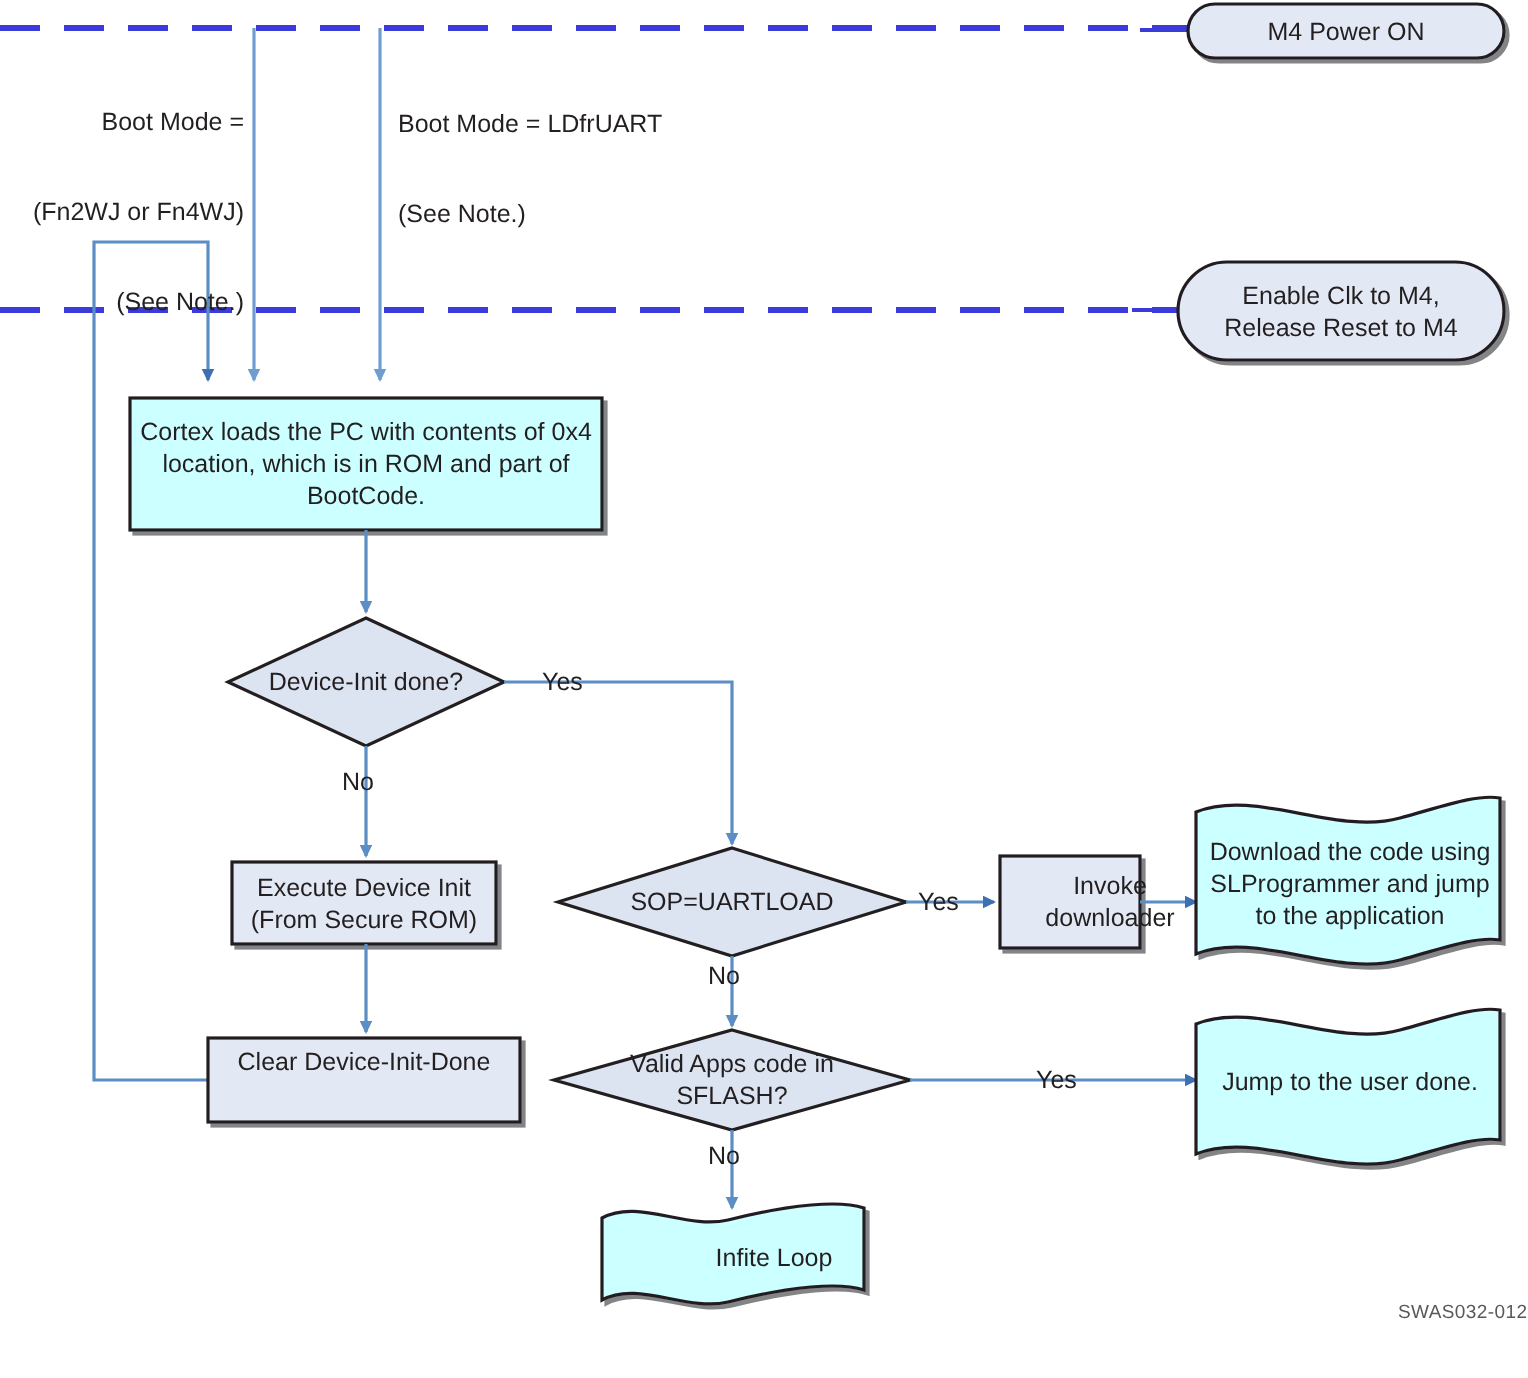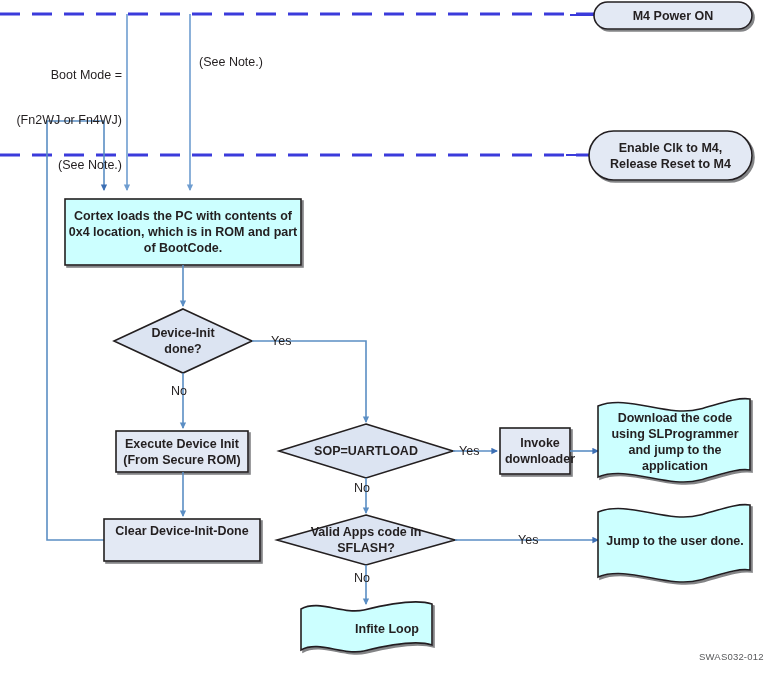--- a/index.html
+++ b/index.html
@@ -12,21 +12,20 @@
   .lbl{
     position:absolute;font-size:12.5px;line-height:15px;color:#231f20;
     white-space:pre;
   }
   .rt{text-align:right;}
   .lf{text-align:left;}
   .shape-text{
     position:absolute;display:flex;align-items:center;justify-content:center;
     text-align:center;font-size:12.5px;line-height:16px;color:#231f20;
     pointer-events:none;
-    font-weight:bold;
   }
   .small-id{position:absolute;font-size:9.5px;color:#58595b;letter-spacing:.2px;}
 </style>
 </head>
 <body>
 
 <svg id="canvas" xmlns="http://www.w3.org/2000/svg" viewBox="0 0 764 689">
   <defs>
     <marker id="arrLight" markerWidth="10" markerHeight="10" refX="5.6" refY="3.2" orient="auto" markerUnits="userSpaceOnUse">
       <path d="M0,0 L6.6,3.2 L0,6.4 z" fill="#6f9dd0"></path>
@@ -103,47 +102,48 @@
            C 420,641 396,643 364,651
            C 343,656 319,640 301,650 Z" fill="#ccffff" stroke="#231f20" stroke-width="1.6" filter="url(#sh)"></path>
 
   <line x1="570" y1="15" x2="596" y2="15" stroke="#3b3bdb" stroke-width="2"></line>
   <rect x="594" y="2" width="158" height="27" rx="13.5" ry="13.5" fill="#e3e9f4" stroke="#231f20" stroke-width="1.6" filter="url(#sh)"></rect>
 
   <line x1="566" y1="155" x2="592" y2="155" stroke="#3b3bdb" stroke-width="2"></line>
   <rect x="589" y="131" width="163" height="49" rx="24.5" ry="24.5" fill="#e3e9f4" stroke="#231f20" stroke-width="1.6" filter="url(#sh)"></rect>
 </svg>
 
-<div class="lbl rt" style="left:0px;top:38px;width:122px;">
+<div class="lbl rt" style="left:0px;top:24px;width:122px;">
   <div>Boot Mode =</div>
   <div>(Fn2WJ or Fn4WJ)</div>
   <div>(See Note.)</div>
 </div>
 
 <div class="lbl lf" style="left:199px;top:25px;width:200px;">
+  <div>Boot Mode = LDfrUART</div>
   <div>(See Note.)</div>
 </div>
 
 <div class="shape-text" style="left:594px;top:2px;width:158px;height:27px;">
   <span>M4 Power ON</span>
 </div>
 <div class="shape-text" style="left:597px;top:131px;width:147px;height:49px;">
   <span>Enable Clk to M4, Release Reset to M4</span>
 </div>
 
 <div class="shape-text" style="left:68px;top:199px;width:230px;height:66px;">
   <span>Cortex loads the PC with contents of 0x4 location, which is in ROM and part of BootCode.</span>
 </div>
 <div class="shape-text" style="left:116px;top:431px;width:132px;height:41px;">
   <span>Execute Device Init (From Secure ROM)</span>
 </div>
 <div class="shape-text" style="left:104px;top:519px;width:156px;height:24px;">
   <span>Clear Device-Init-Done</span>
 </div>
-<div class="shape-text" style="left:500px;top:428px;width:80px;height:46px;">
+<div class="shape-text" style="left:500px;top:428px;width:80px;height:46px;padding-left:15px;">
   <span>Invoke downloader</span>
 </div>
 
 <div class="shape-text" style="left:133px;top:318px;width:100px;height:46px;">
   <span>Device-Init done?</span>
 </div>
 <div class="shape-text" style="left:294px;top:437px;width:144px;height:28px;">
   <span>SOP=UARTLOAD</span>
 </div>
 <div class="shape-text" style="left:298px;top:517px;width:136px;height:46px;">

